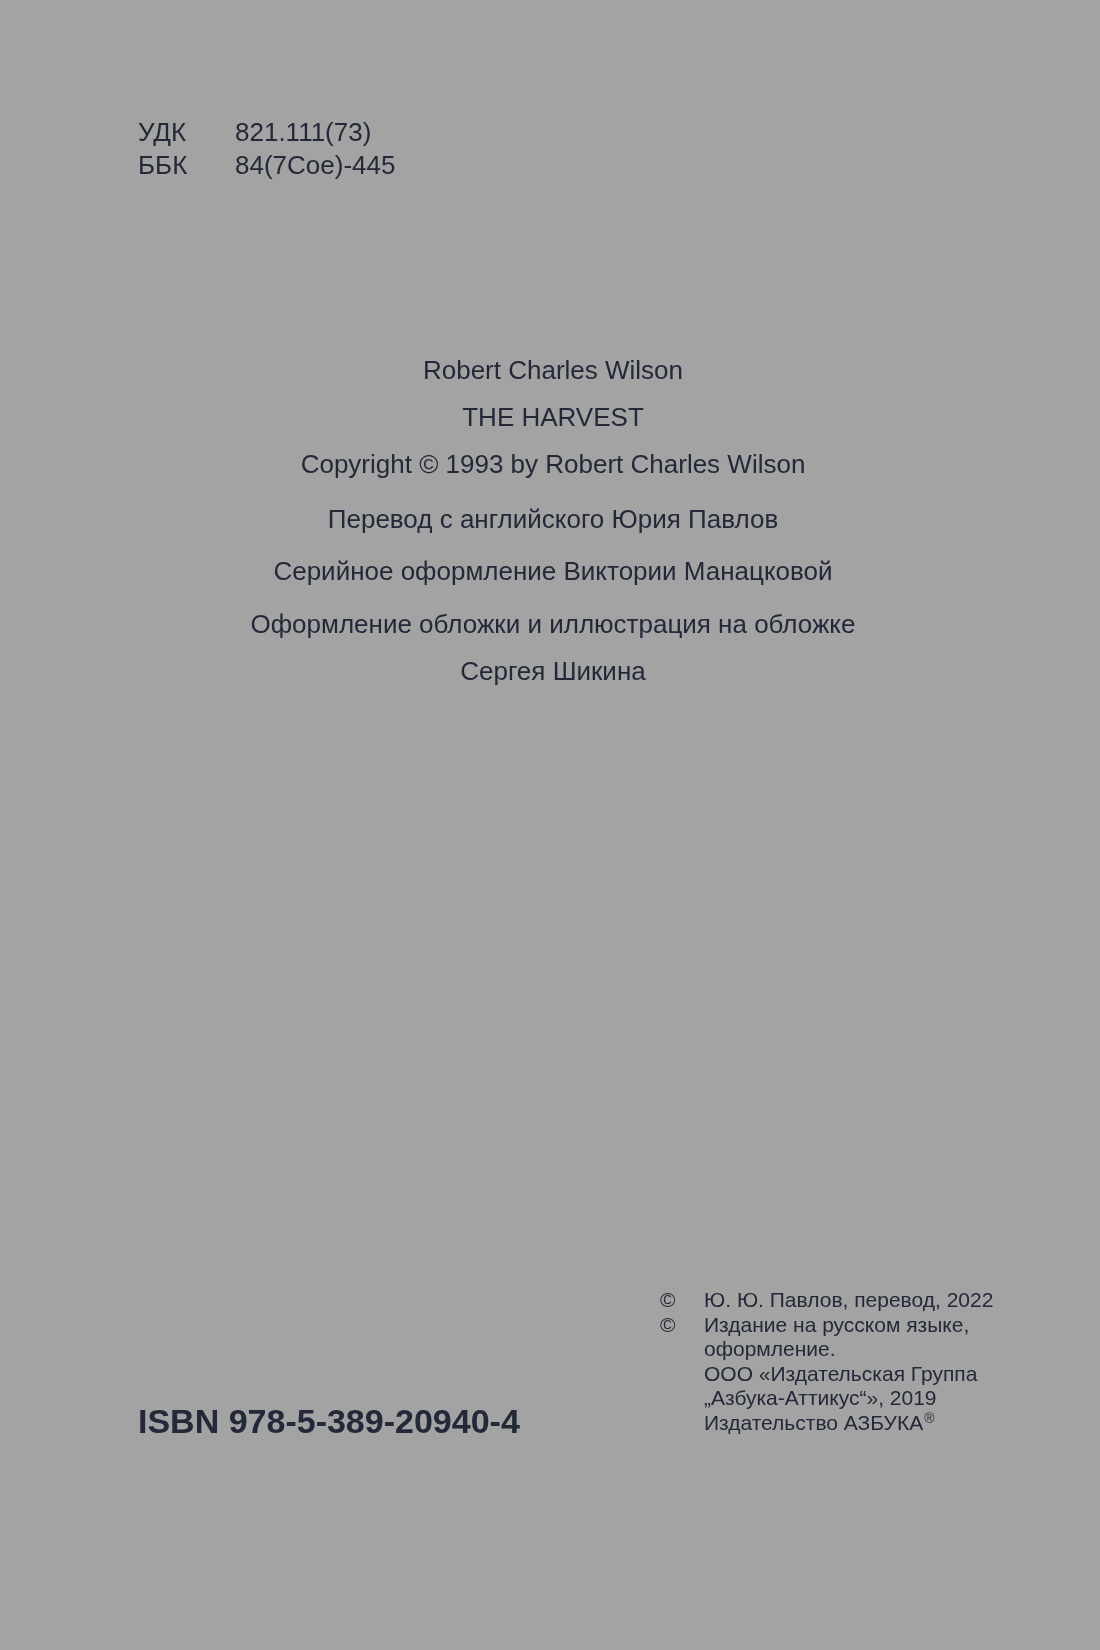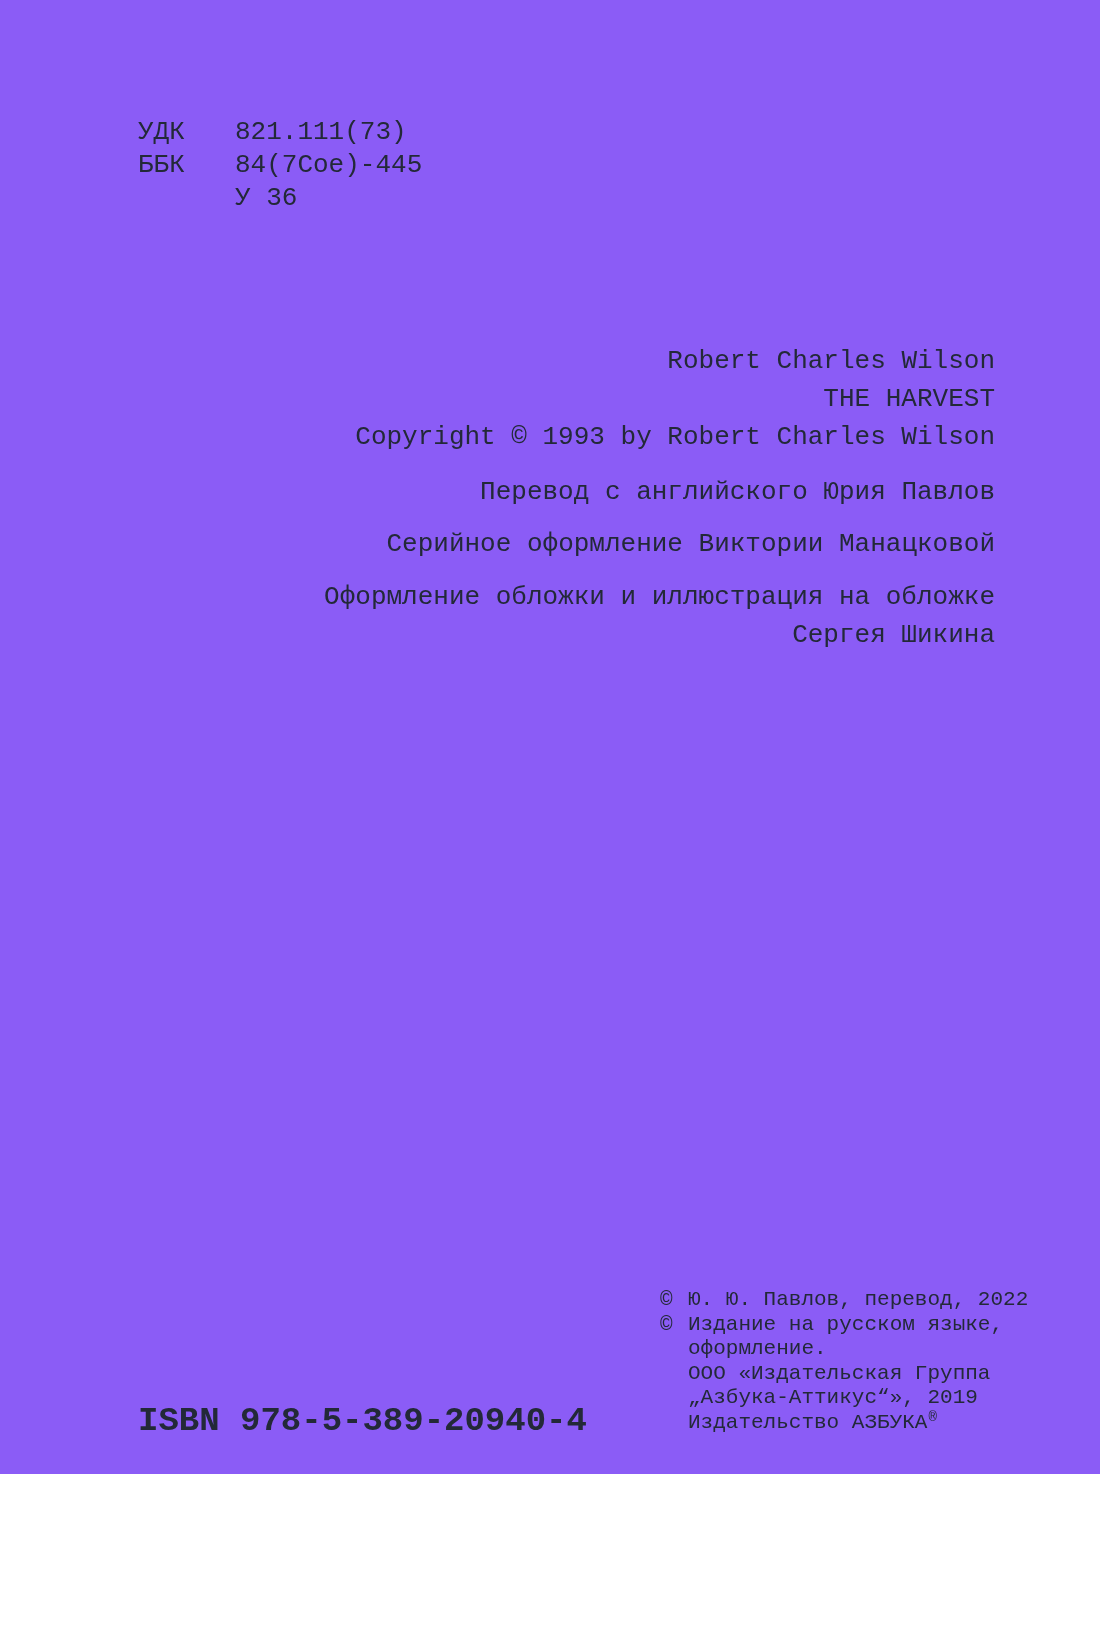--- a/index.html
+++ b/index.html
@@ -3,23 +3,23 @@
 <meta charset="utf-8">
 <style>
   html, body {
     margin: 0;
     padding: 0;
     background: #ffffff;
   }
   .page {
     position: relative;
     width: 1100px;
-    height: 1474px;
-    background: #8b5cf6;
-    font-family: Liberation Mono, monospace;
+    height: 1650px;
+    background: #a3a3a3;
+    font-family: Liberation Sans, sans-serif;
     color: #232938;
     overflow: hidden;
   }
 
   
   .class-block {
     position: absolute;
     left: 138px;
     top: 116px;
     font-size: 26px;
@@ -32,36 +32,36 @@
   
   .center-col {
     position: absolute;
     left: 103px;
     top: 338px;
     width: 900px;
     text-align: center;
     font-size: 26px;
     line-height: 30px;
   }
-  .center-col p { margin: 8px; text-align: right; }
+  .center-col p { margin: 17px; }
   .center-col .gap-translation { margin-top: 25px; }
   .center-col .gap-series { margin-top: 22px; }
   .center-col .gap-cover { margin-top: 23px; }
 
   
   .imprint {
     position: absolute;
     left: 660px;
     top: 1288px;
     font-size: 21px;
     line-height: 24.5px;
   }
   .imprint-entry { display: flex; }
   .imprint-symbol { width: 28px; flex-shrink: 0; }
-  .imprint-text { white-space: nowrap; }
+  .imprint-text { white-space: nowrap; margin-left: 16px; }
   .reg-mark {
     font-size: 14px;
     position: relative;
     top: -7px;
     margin-left: 1px;
   }
 
   
   .isbn-line {
     position: absolute;
@@ -79,24 +79,20 @@
 <div class="page">
 
   <div class="class-block">
     <div class="class-row">
       <span class="class-label">УДК</span>
       <span class="class-value">821.111(73)</span>
     </div>
     <div class="class-row">
       <span class="class-label">ББК</span>
       <span class="class-value">84(7Сое)-445</span>
-    </div>
-    <div class="class-row">
-      <span class="class-label"></span>
-      <span class="class-value">У 36</span>
     </div>
   </div>
 
   <div class="center-col">
     <div>
       <p>Robert Charles Wilson</p>
       <p>THE HARVEST</p>
       <p>Copyright © 1993 by Robert Charles Wilson</p>
     </div>
     <p class="gap-translation">Перевод с английского Юрия Павлов</p>

